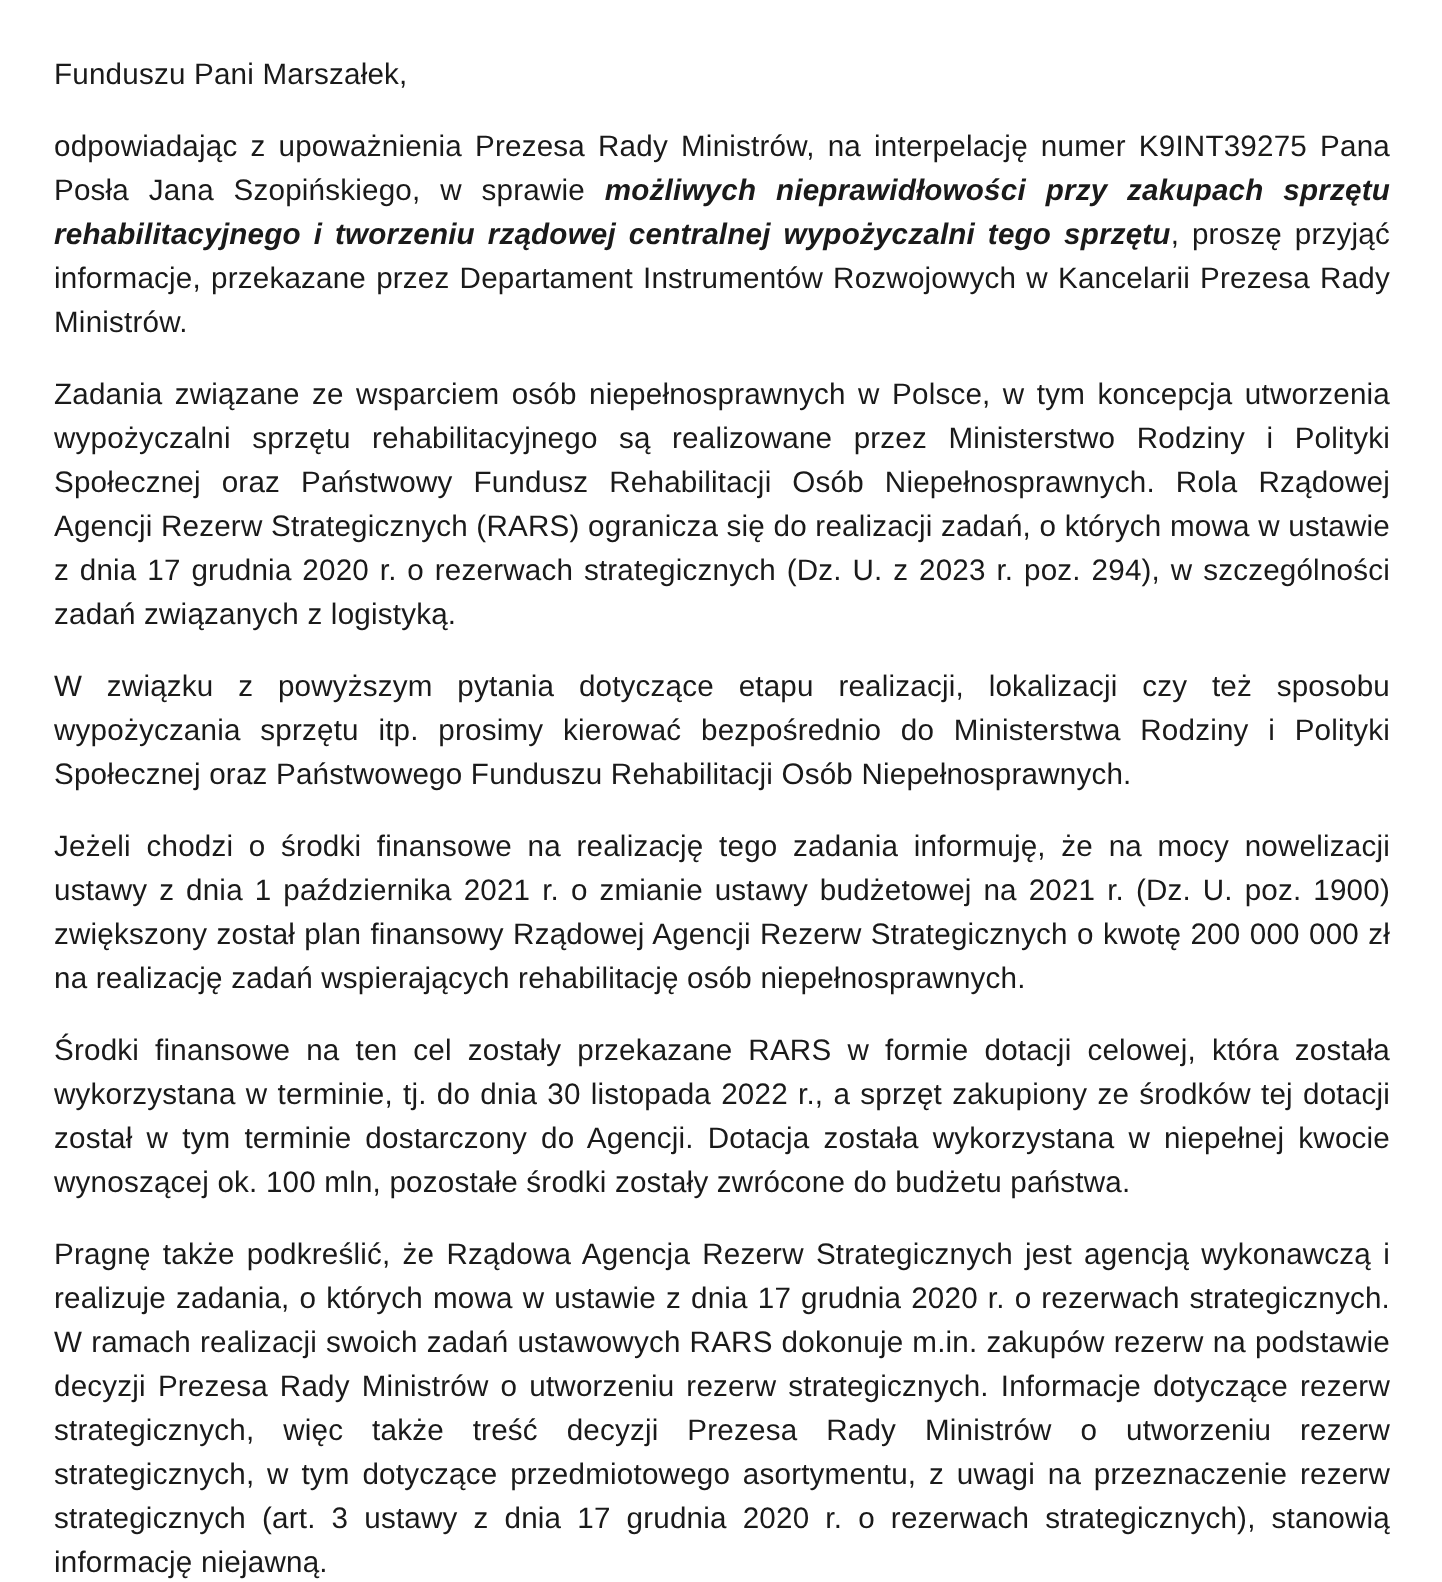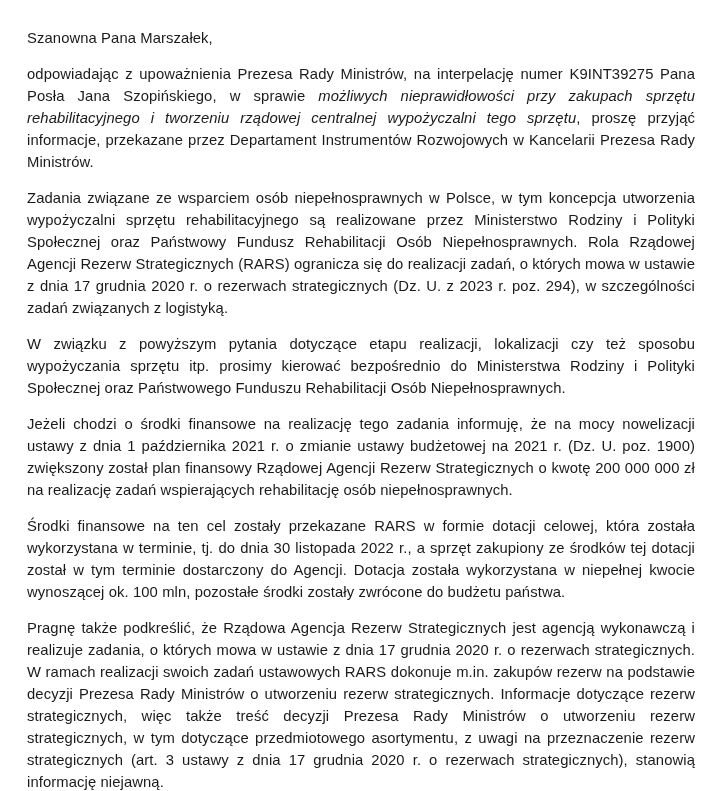--- a/index.html
+++ b/index.html
@@ -24,28 +24,29 @@
     color: #1a1a1a;
     text-align: justify;
     margin-bottom: 14px;
     letter-spacing: 0.1px;
   }
   .salutation {
     text-align: left;
   }
   .para em {
     font-style: italic;
+    font-weight: bold;
   }
 </style>
 </head>
 <body>
 
 <div class="page">
 
-  <p class="para salutation">Szanowna Pana Marszałek,</p>
+  <p class="para salutation">Funduszu Pani Marszałek,</p>
 
   <p class="para"><span>odpowiadając z&nbsp;upoważnienia Prezesa Rady Ministrów, na interpelację numer K9INT39275 Pana Posła Jana Szopińskiego, w&nbsp;sprawie </span><em>możliwych nieprawidłowości przy zakupach sprzętu rehabilitacyjnego i&nbsp;tworzeniu rządowej centralnej wypożyczalni tego sprzętu</em><span>, proszę przyjąć informacje, przekazane przez Departament Instrumentów Rozwojowych w&nbsp;Kancelarii Prezesa Rady Ministrów.</span></p>
 
   <p class="para">Zadania związane ze wsparciem osób niepełnosprawnych w&nbsp;Polsce, w&nbsp;tym koncepcja utworzenia wypożyczalni sprzętu rehabilitacyjnego są realizowane przez Ministerstwo Rodziny i&nbsp;Polityki Społecznej oraz Państwowy Fundusz Rehabilitacji Osób Niepełnosprawnych. Rola Rządowej Agencji Rezerw Strategicznych (RARS) ogranicza się do realizacji zadań, o&nbsp;których mowa w&nbsp;ustawie z&nbsp;dnia 17 grudnia 2020 r. o&nbsp;rezerwach strategicznych (Dz. U. z&nbsp;2023 r. poz. 294), w&nbsp;szczególności zadań związanych z&nbsp;logistyką.</p>
 
   <p class="para">W związku z&nbsp;powyższym pytania dotyczące etapu realizacji, lokalizacji czy też sposobu wypożyczania sprzętu itp. prosimy kierować bezpośrednio do Ministerstwa Rodziny i&nbsp;Polityki Społecznej oraz Państwowego Funduszu Rehabilitacji Osób Niepełnosprawnych.</p>
 
   <p class="para">Jeżeli chodzi o&nbsp;środki finansowe na realizację tego zadania informuję, że na mocy nowelizacji ustawy z&nbsp;dnia 1 października 2021 r. o&nbsp;zmianie ustawy budżetowej na 2021 r. (Dz. U. poz. 1900) zwiększony został plan finansowy Rządowej Agencji Rezerw Strategicznych o&nbsp;kwotę 200&nbsp;000&nbsp;000 zł na realizację zadań wspierających rehabilitację osób niepełnosprawnych.</p>
 
   <p class="para">Środki finansowe na ten cel zostały przekazane RARS w&nbsp;formie dotacji celowej, która została wykorzystana w&nbsp;terminie, tj. do dnia 30 listopada 2022 r., a&nbsp;sprzęt zakupiony ze środków tej dotacji został w&nbsp;tym terminie dostarczony do Agencji. Dotacja została wykorzystana w&nbsp;niepełnej kwocie wynoszącej ok. 100 mln, pozostałe środki zostały zwrócone do budżetu państwa.</p>

